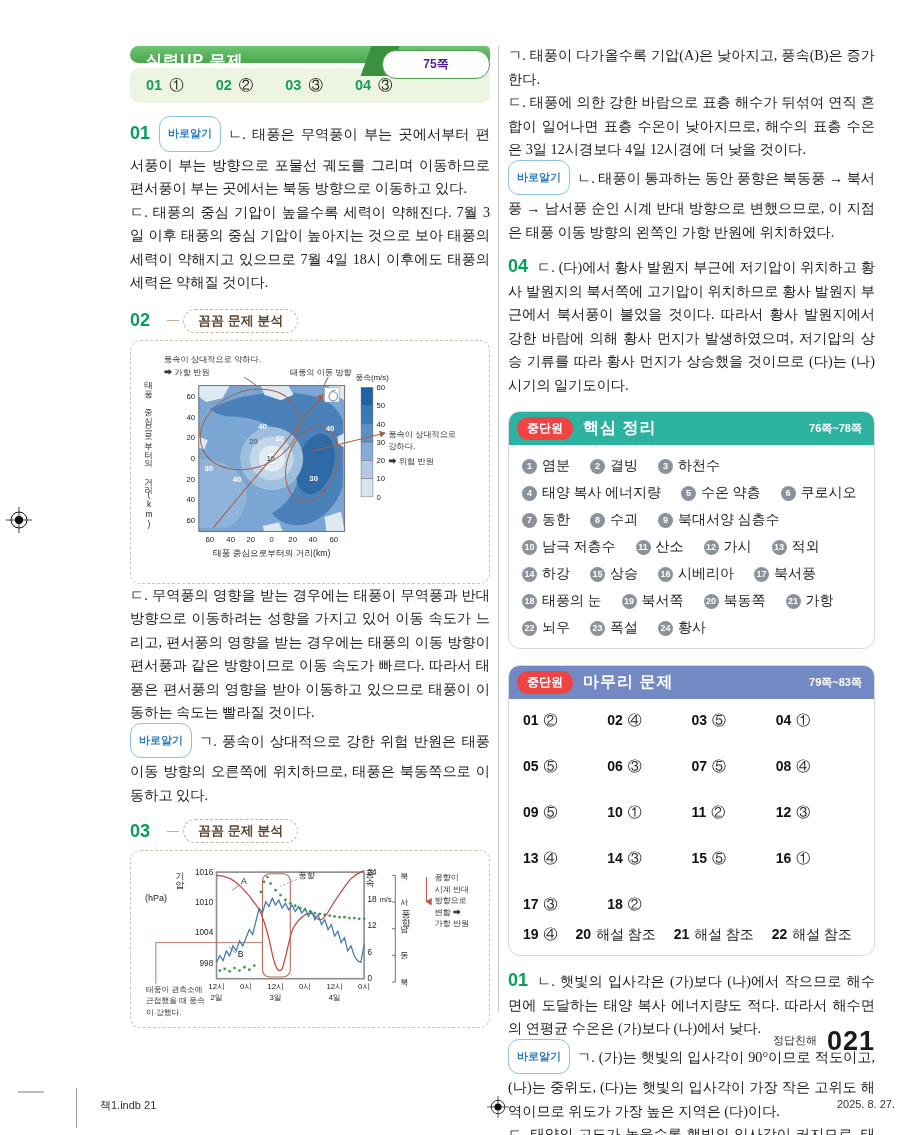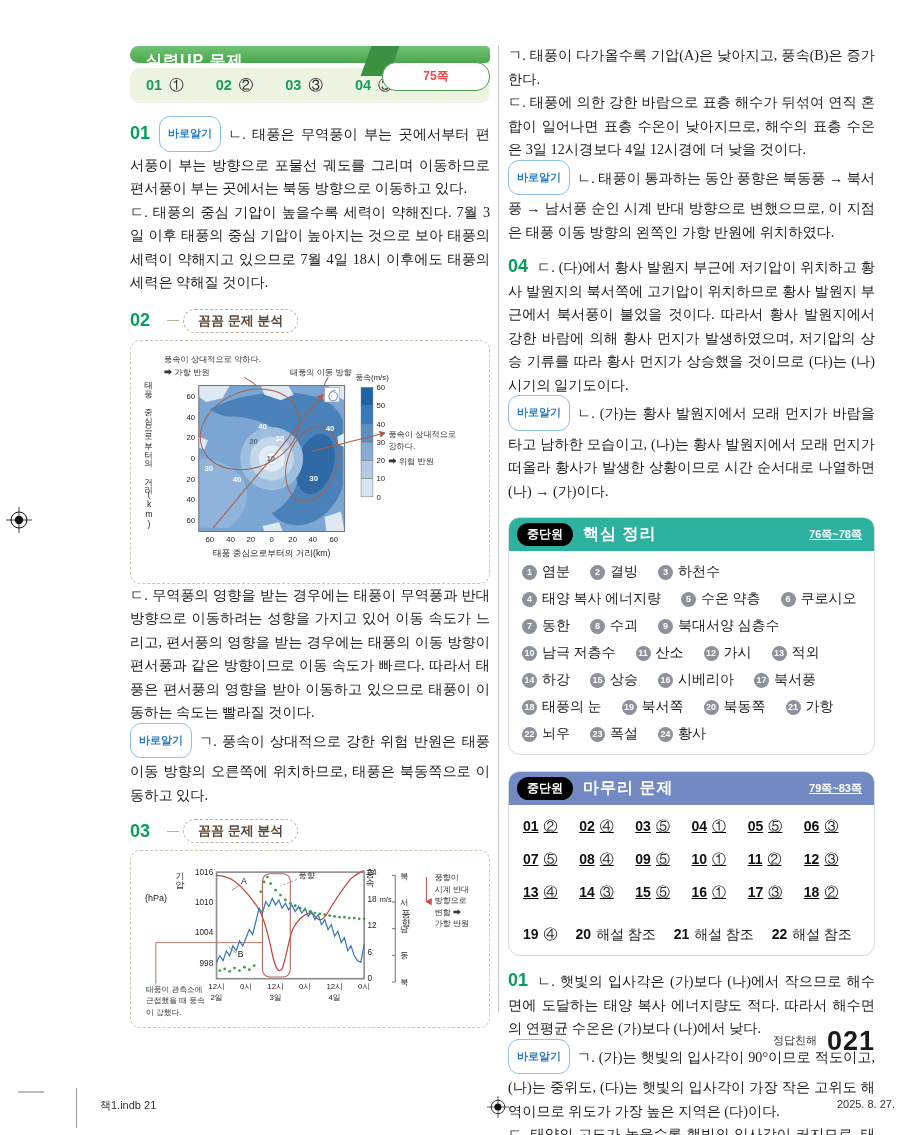--- a/index.html
+++ b/index.html
@@ -9,23 +9,23 @@
   .col-right{position:absolute;left:508px;top:44px;width:367px;}
   .divider{position:absolute;left:498px;top:46px;width:1px;height:966px;background:#c8c8c8;}
 
   
   .sheader{position:relative;height:17px;background:linear-gradient(#6fc471,#4aa54e);
            border-radius:15px 8px 8px 15px;}
   .sheader-title{position:absolute;left:16px;top:5px;color:#fff;
                  font:800 16px "Liberation Sans",sans-serif;letter-spacing:1px;}
   .sheader-fold{position:absolute;right:96px;top:0;width:28px;height:30px;background:#3c9140;
                 transform:skewX(-20deg);}
-  .sheader-tab{position:absolute;right:0;top:16px;height:27px;width:106px;background:#fff;
+  .sheader-tab{position:absolute;right:0;top:4px;height:27px;width:106px;background:#fff;
                border:1.5px solid #4f9f52;border-radius:14px;display:flex;align-items:center;
-               justify-content:center;font:bold 12px "Liberation Sans",sans-serif;color:#ef4444;}
+               justify-content:center;font:bold 12px "Liberation Sans",sans-serif;color:#4c1d95;}
 
   .qstrip{margin-top:5px;background:#edf4e2;border-radius:9px;padding:8px 16px;
           display:flex;gap:32px;align-items:center;text-align:right;}
   .qa .no{color:#159e5b;font:800 14.5px "Liberation Sans",sans-serif;margin-right:7px;}
   .qa .an{font:14.5px "Liberation Serif",serif;color:#222;}
 
   
   .para{font:14.2px/23.5px "Liberation Serif",serif;color:#1b1b1b;text-align:justify;margin:0;} .mt12{margin-top:12px;} .mt14{margin-top:14px;} .mt15{margin-top:15px;}
   .secnum{font:800 18px "Liberation Sans",sans-serif;color:#089d5c;margin-right:9px;}
   .badge{display:inline-block;border:1.3px solid #8cc0e8;color:#2b7cc0;background:#fff;
@@ -43,34 +43,34 @@
   svg text{font-family:"Liberation Sans",sans-serif;}
   .vlab{position:absolute;writing-mode:vertical-rl;text-orientation:upright;
         font:8.5px "Liberation Sans",sans-serif;color:#222;}
 
   
   .cardbox{border:1.5px solid #d3d9de;border-radius:12px;background:#fff;}
   .cardhead{height:33px;border-radius:10px 10px 0 0;display:flex;align-items:center;
             padding:0 12px 0 8px;}
   .core .cardhead{background:#2eb2a0;}
   .final .cardhead{background:#7289c4;}
-  .chip{background:#000000;color:#fff;font:bold 12px "Liberation Sans",sans-serif;
+  .chip{background:#ef4444;color:#fff;font:bold 12px "Liberation Sans",sans-serif;
         border-radius:13px;padding:3px 10px;}
   .cardtitle{color:#fff;font:800 16px "Liberation Sans",sans-serif;margin-left:10px;letter-spacing:1px;}
-  .cardpages{margin-left:auto;color:#fff;font:bold 11px "Liberation Sans",sans-serif;text-decoration:underline;}
+  .cardpages{margin-left:auto;color:#fff;font:bold 11px "Liberation Sans",sans-serif;}
   .corebody{padding:12px 13px 11px;display:flex;flex-wrap:wrap;column-gap:20px;row-gap:9px;}
   .citem{display:flex;align-items:center;font:14px "Liberation Serif",serif;color:#222;}
   .cnum{width:15px;height:15px;border-radius:50%;background:#8b929b;color:#fff;
         font:bold 9px/15px "Liberation Sans",sans-serif;text-align:center;margin-right:5px;flex:none;}
   .finalbody{padding:12px 14px 11px;}
-  .fgrid{display:grid;grid-template-columns:repeat(6,1fr);row-gap:14px;text-decoration:underline;}
+  .fgrid{display:grid;grid-template-columns:repeat(4,1fr);row-gap:27px;}
   .fitem{white-space:nowrap;}
   .fno{font:800 14px "Liberation Sans",sans-serif;color:#111;margin-right:5px;}
   .fan{font:14px "Liberation Serif",serif;color:#222;}
-  .frow{display:flex;gap:18px;margin-top:23px;align-items:flex-end;}
+  .frow{display:flex;gap:18px;margin-top:11px;align-items:flex-end;}
 
   
   .pagenum{position:absolute;left:508px;top:1026px;width:367px;text-align:right;}
   .pagenum .plabel{font:11px "Liberation Sans",sans-serif;color:#333;margin-right:10px;vertical-align:6px;}
   .pagenum .pno{font:800 27px "Liberation Sans",sans-serif;color:#1a1a1a;letter-spacing:1px;}
   .fbl{position:absolute;left:100px;top:1098px;font:11px "Liberation Sans",sans-serif;color:#333;}
   .fbr{position:absolute;right:5px;top:1098px;font:11px "Liberation Sans",sans-serif;color:#333;}
   .cropv{position:absolute;left:76px;top:1088px;width:1px;height:40px;background:#9a9a9a;}
   .croph{position:absolute;left:18px;top:1091px;width:26px;height:1.6px;background:#bdbdbd;}
   .regmark{position:absolute;}
@@ -326,23 +326,20 @@
 <div class="col-right">
 
   <p class="para"><span>ㄱ. 태풍이 다가올수록 기압(A)은 낮아지고, 풍속(B)은 증가한다.</span></p>
   <p class="para"><span>ㄷ. 태풍에 의한 강한 바람으로 표층 해수가 뒤섞여 연직 혼합이 일어나면 표층 수온이 낮아지므로, 해수의 표층 수온은 3일 12시경보다 4일 12시경에 더 낮을 것이다.</span></p>
   <p class="para">
     <span class="badge">바로알기</span><span>ㄴ. 태풍이 통과하는 동안 풍향은 북동풍 → 북서풍 → 남서풍 순인 시계 반대 방향으로 변했으므로, 이 지점은 태풍 이동 방향의 왼쪽인 가항 반원에 위치하였다.</span>
   </p>
 
   <p class="para mt12">
     <span class="secnum">04</span><span>ㄷ. (다)에서 황사 발원지 부근에 저기압이 위치하고 황사 발원지의 북서쪽에 고기압이 위치하므로 황사 발원지 부근에서 북서풍이 불었을 것이다. 따라서 황사 발원지에서 강한 바람에 의해 황사 먼지가 발생하였으며, 저기압의 상승 기류를 따라 황사 먼지가 상승했을 것이므로 (다)는 (나) 시기의 일기도이다.</span>
-  </p>
-  <p class="para">
-    <span class="badge">바로알기</span><span>ㄴ. (가)는 황사 발원지에서 모래 먼지가 바람을 타고 남하한 모습이고, (나)는 황사 발원지에서 모래 먼지가 떠올라 황사가 발생한 상황이므로 시간 순서대로 나열하면 (나) → (가)이다.</span>
   </p>
 
   <div class="cardbox core mt14">
     <div class="cardhead">
       <span class="chip">중단원</span>
       <span class="cardtitle">핵심 정리</span>
       <span class="cardpages">76쪽~78쪽</span>
     </div>
     <div class="corebody">
       <span class="citem">

